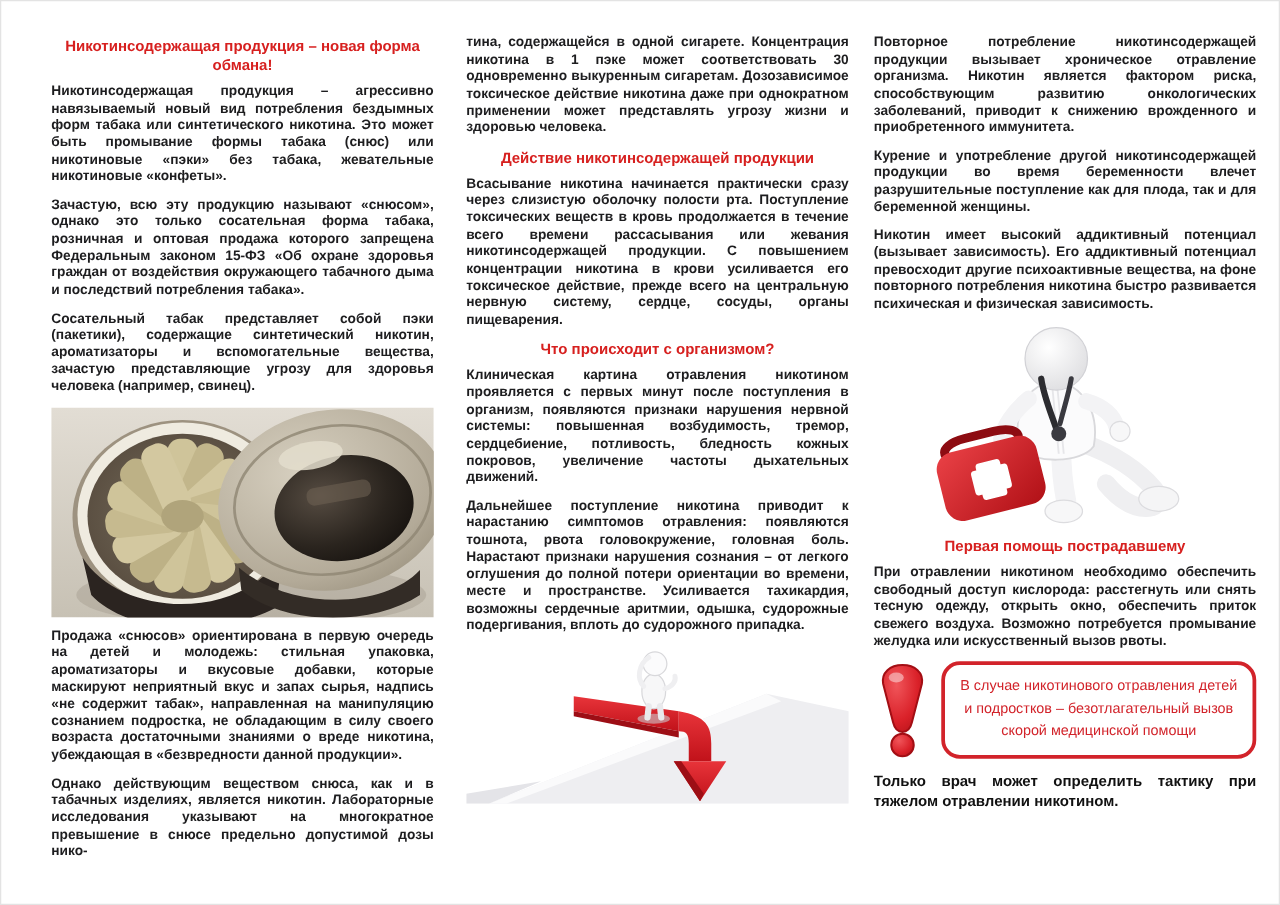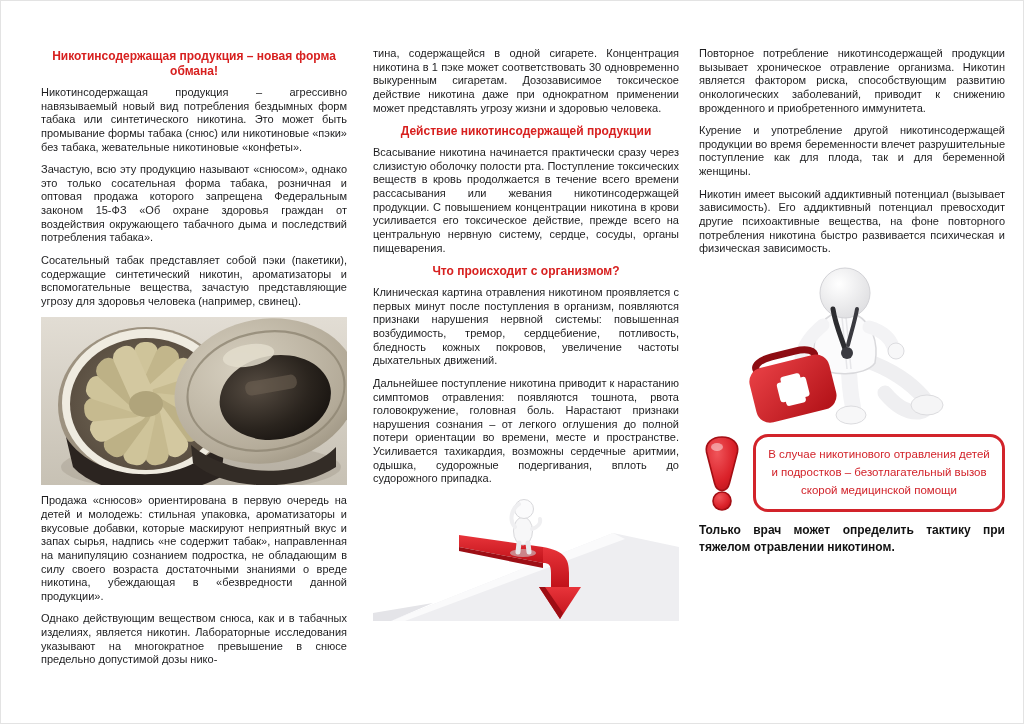--- a/index.html
+++ b/index.html
@@ -2,27 +2,27 @@
 <html><head>
 <meta charset="utf-8">
 <style>
   html,body{margin:0;padding:0;background:#ffffff;}
   .page{
     position:relative; width:1024px; height:724px; background:#ffffff;
     font-family:"Liberation Sans", sans-serif; color:#1d1d1f;
     overflow:hidden; box-sizing:border-box; border:1px solid #e3e3e3;
   }
   .col{
-    position:absolute; top:46px; width:306px;
+    position:absolute; top:27px; width:306px;
     font-size:11px; line-height:1.24; text-align:justify;
   }
   #col1{left:40px;}
   #col2{left:372px;}
   #col3{left:698px;}
-  .col p{margin:0 0 9px 0;}
+  .col p{margin:0 0 9px 0;font-weight:bold;}
   .red-h{
     color:#d7201f; font-weight:bold; text-align:center;
     font-size:12px; line-height:1.25; margin:2px 0 7px 0;
   }
   figure{margin:0 0 9px 0; padding:0;}
   .img-box{display:block;}
   .warning-row{display:flex; align-items:flex-start; gap:8px; margin:4px 0 10px 0;}
   .warn-box{
     flex:1; border:3.5px solid #d2232a; border-radius:15px; background:#fff;
     color:#d2232a; font-weight:normal; font-size:11.5px; line-height:1.55;
@@ -221,20 +221,22 @@
 
         <g transform="rotate(-14 92 120)">
           <path d="M62,98 C60,92 68,88 80,88 L104,88 C116,88 124,92 122,98" fill="none" stroke="#8d0c12" stroke-width="7" stroke-linecap="round"></path>
           <rect x="52" y="96" width="82" height="56" rx="14" fill="url(#caseG)"></rect>
           <rect x="83" y="110" width="20" height="30" rx="3" fill="#ffffff"></rect>
           <rect x="78" y="115" width="30" height="20" rx="3" fill="#ffffff"></rect>
         </g>
       </svg>
     </figure>
 
+    <div class="red-h">Первая помощь пострадавшему</div>
+    <p>При отравлении никотином необходимо обеспечить свободный доступ кислорода: расстегнуть или снять тесную одежду, открыть окно, обеспечить приток свежего воздуха. Возможно потребуется промывание желудка или искусственный вызов рвоты.</p>
 
     <div class="warning-row">
       <svg width="46" height="78" viewBox="0 0 46 78">
         <defs>
           <radialGradient id="exG" cx="0.35" cy="0.3" r="0.9">
             <stop offset="0" stop-color="#f0555a"></stop>
               <stop offset="0.6" stop-color="#da2129"></stop>
               <stop offset="1" stop-color="#b01016"></stop>
           </radialGradient>
         </defs>

